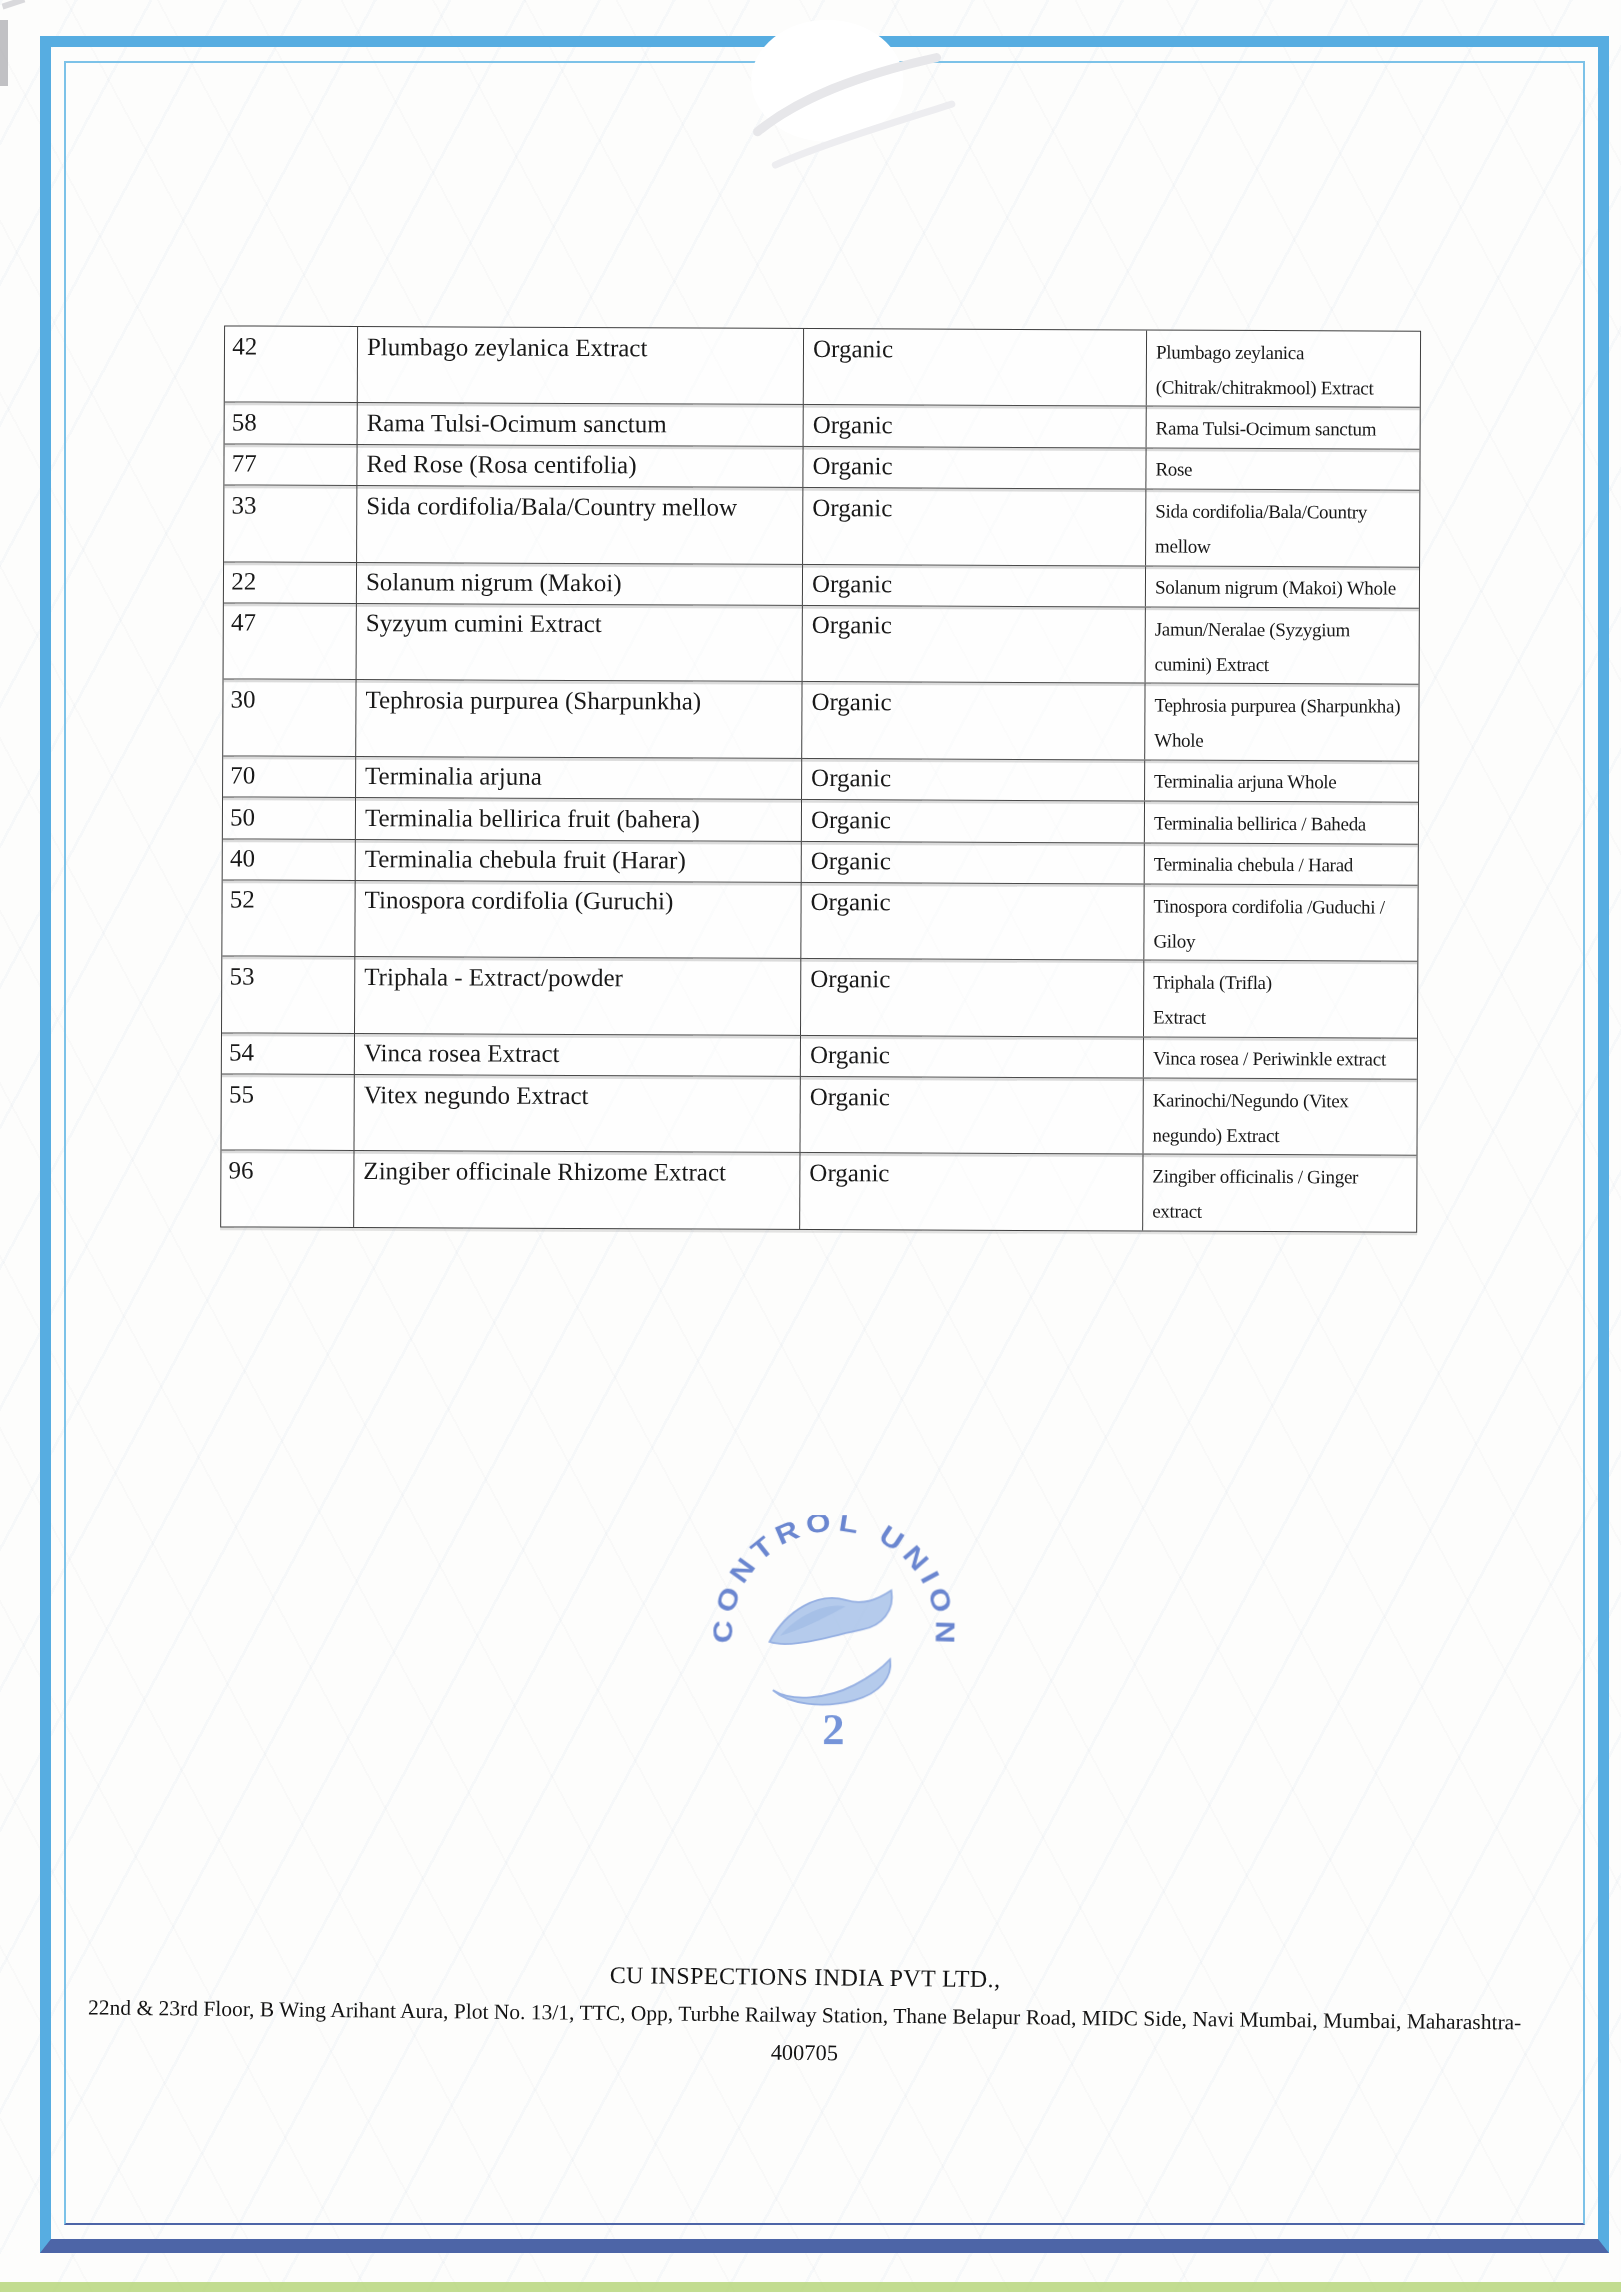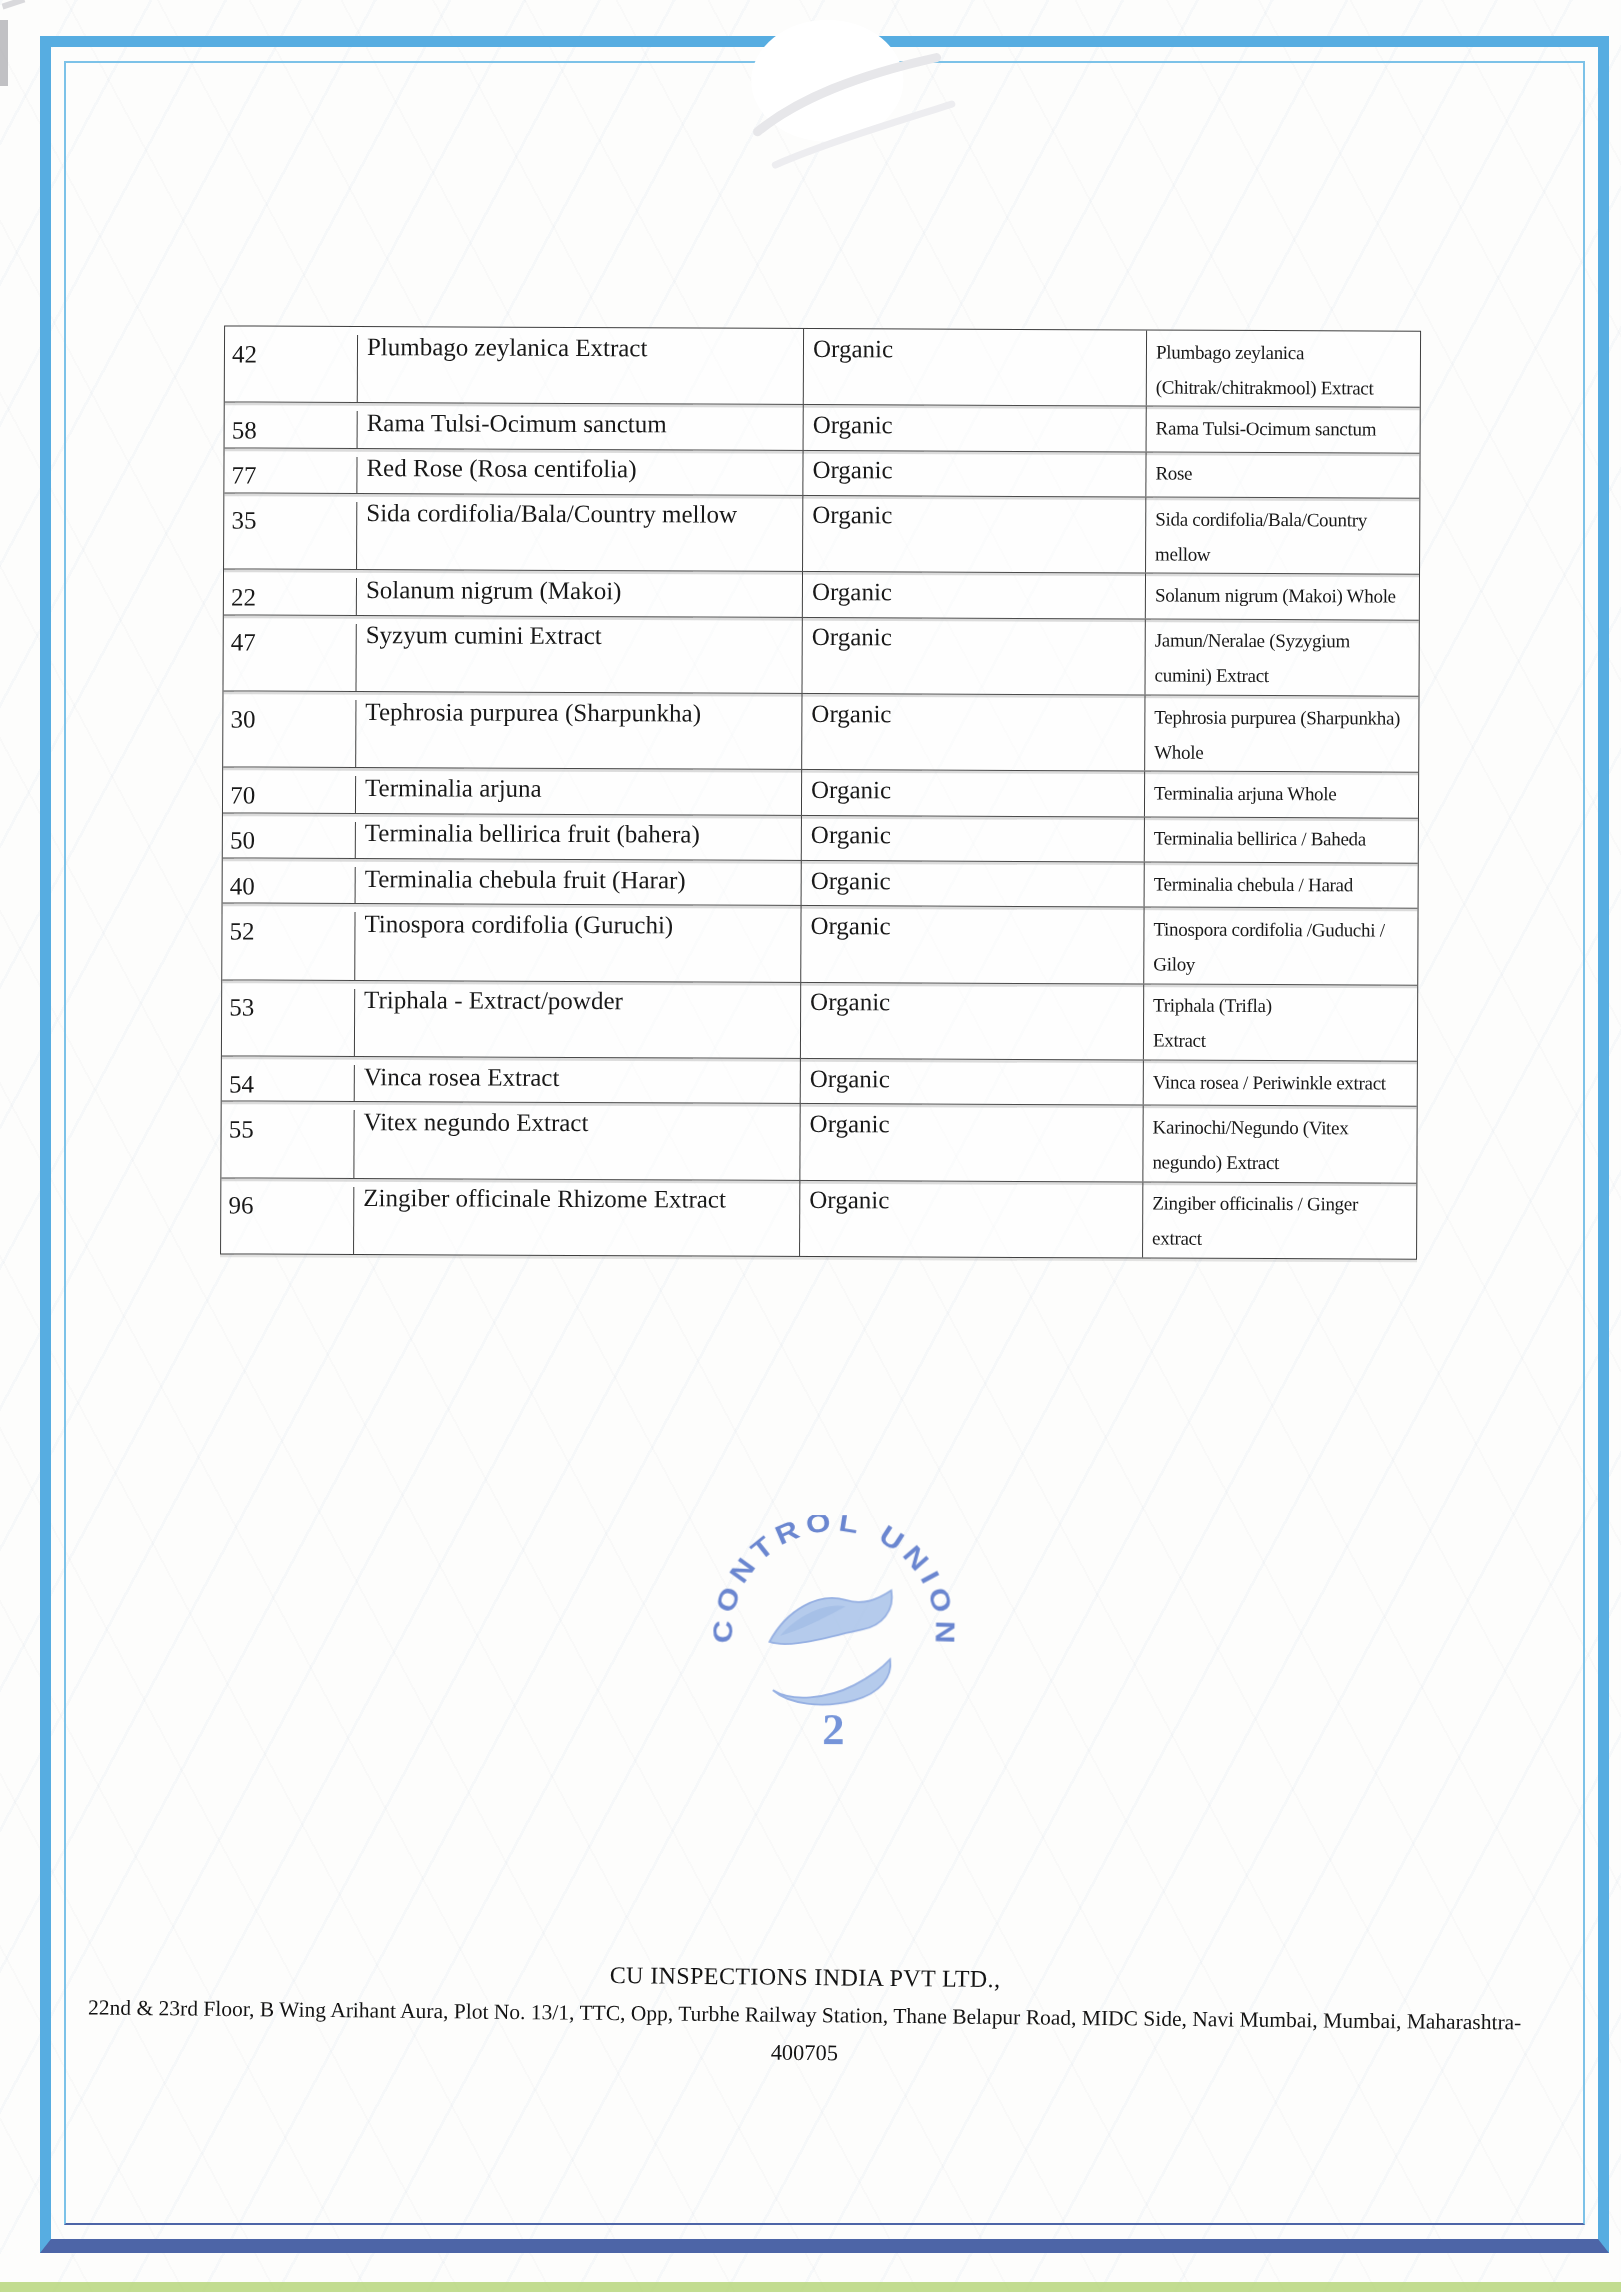--- a/index.html
+++ b/index.html
@@ -55,21 +55,21 @@
   .trow:last-child{border-bottom:none;box-shadow:none;}
   .trow.single{min-height:37px;}
   .trow.tall{min-height:66px;}
   .cell{
     border-right:1.8px solid var(--line,#3f3f3f);
     padding:4.5px 5.4px 1.8px 9px;
     font-size:25px;line-height:30px;color:#191919;
   }
   .cell.c4{border-right:none;font-size:19px;line-height:35px;letter-spacing:-0.3px;padding-top:3.6px;overflow:hidden;}
   .cell.c4 div{white-space:nowrap;}
-  .cell.c1{padding-left:7.2px;margin-top:8px;}
+  .cell.c1{padding-left:7.2px;}
 
   
   .stamp{position:absolute;left:690px;top:1515px;width:304px;height:304px;opacity:.93;filter:blur(0.3px);}
 
   
   .footer{
     position:absolute;left:49px;top:1958px;width:1522px;text-align:center;
     transform:rotate(0.35deg);color:#141414;
   }
   .footer .company{font-size:24px;line-height:38px;letter-spacing:0.4px;}
@@ -116,21 +116,21 @@
         </div>
         <div class="trow single">
           <div class="cell c1">77</div>
           <div class="cell c2">Red Rose (Rosa centifolia)</div>
           <div class="cell c3">Organic</div>
           <div class="cell c4">
             <div>Rose</div>
           </div>
         </div>
         <div class="trow tall">
-          <div class="cell c1">35</div>
+          <div class="cell c1">33</div>
           <div class="cell c2">Sida cordifolia/Bala/Country mellow</div>
           <div class="cell c3">Organic</div>
           <div class="cell c4">
             <div>Sida cordifolia/Bala/Country</div>
             <div>mellow</div>
           </div>
         </div>
         <div class="trow single">
           <div class="cell c1">22</div>
           <div class="cell c2">Solanum nigrum (Makoi)</div>

